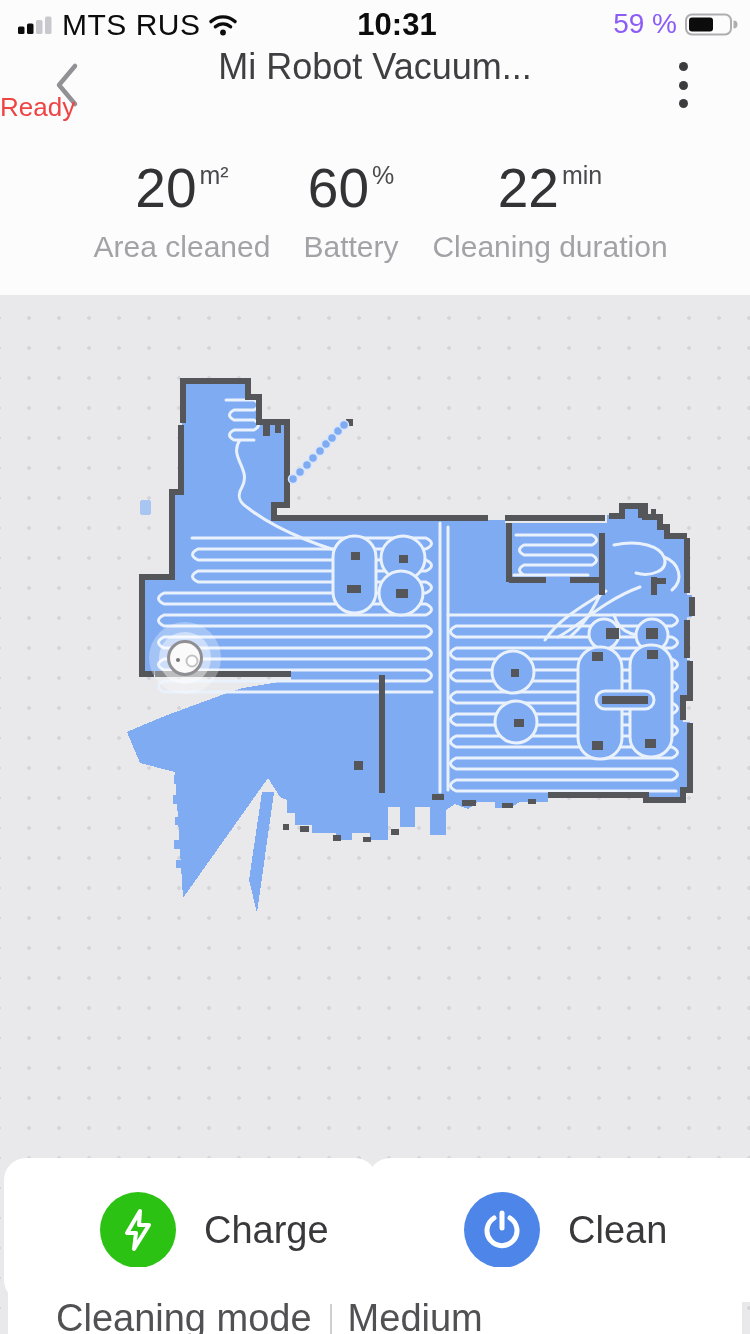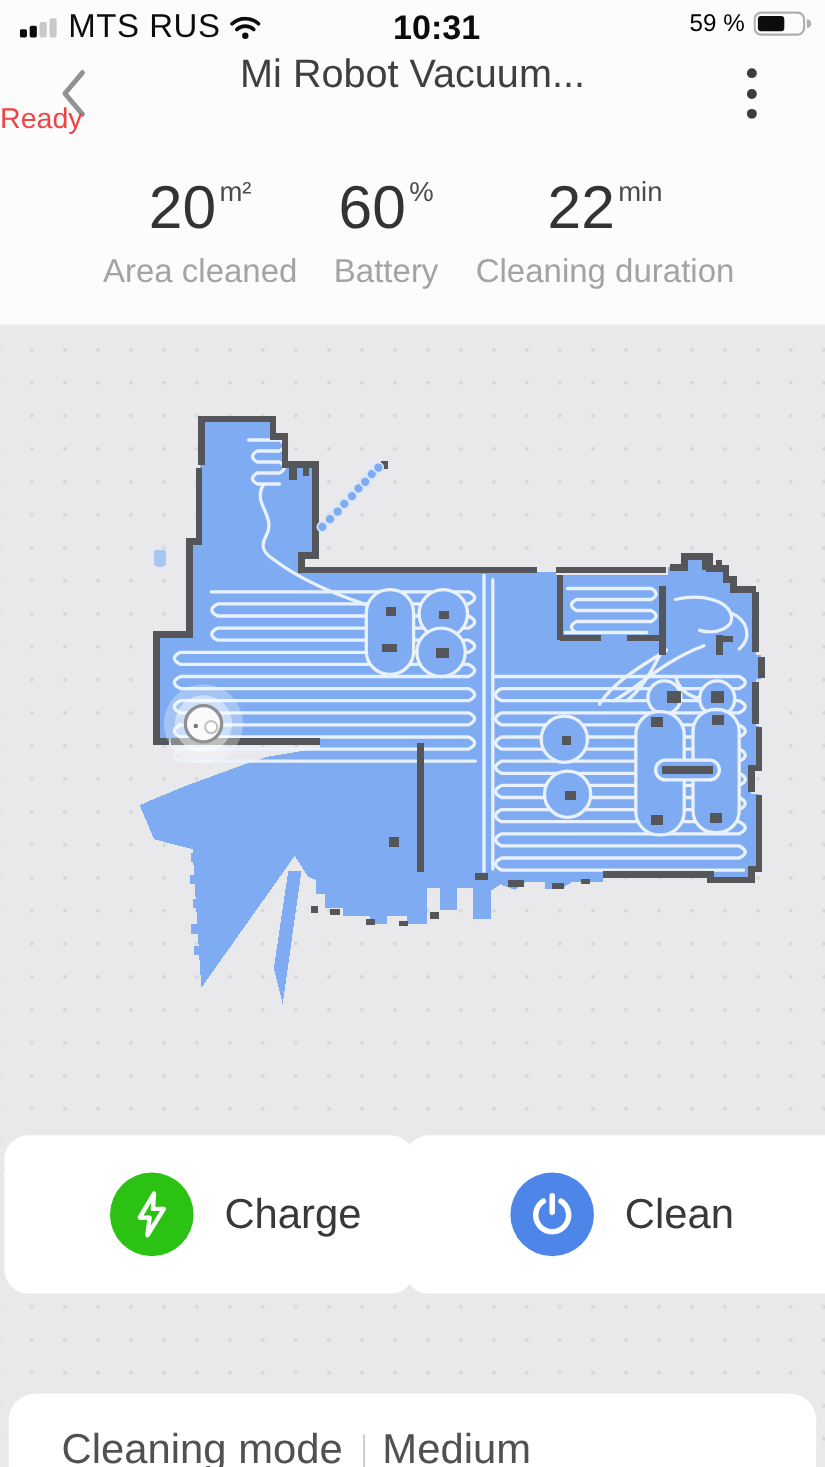--- a/index.html
+++ b/index.html
@@ -7,21 +7,21 @@
     position:relative;width:750px;height:1334px;overflow:hidden;
     background:#fcfcfd;font-family:"Liberation Sans",sans-serif;
     -webkit-font-smoothing:antialiased;
   }
   
   .statusbar{position:absolute;top:0;left:0;width:750px;height:44px;}
   .sb-left{position:absolute;left:18px;top:8px;display:flex;align-items:center;gap:8px;}
   .sb-carrier{font-size:30px;color:#0c0c0d;letter-spacing:.5px;}
   .sb-time{position:absolute;left:0;right:0;top:7px;text-align:center;font-size:31px;font-weight:700;color:#0c0c0d;padding-left:44px;}
   .sb-right{position:absolute;right:12px;top:8px;display:flex;align-items:center;gap:8px;}
-  .sb-batt-text{font-size:22px;color:#000000;}
+  .sb-batt-text{font-size:28px;color:#8b5cf6;}
   
   .header{position:absolute;top:44px;left:0;width:750px;height:96px;}
   .back{position:absolute;left:50px;top:16px;width:34px;height:50px;cursor:pointer;}
   .title{position:absolute;left:0;right:0;top:2px;text-align:center;font-size:36px;color:#3f3f42;}
   .subtitle{position:absolute;left:0;right:0;top:48px;font-size:26px;color:#ef4444;}
   .more{position:absolute;right:55px;top:14px;width:24px;height:54px;cursor:pointer;display:flex;flex-direction:column;align-items:center;justify-content:space-between;padding:4px 0;box-sizing:border-box;}
   .more i{width:9px;height:9px;border-radius:50%;background:#3c3c3f;}
   
   .stats{position:absolute;top:150px;left:0;width:648px;height:130px;}
   .stat{position:absolute;top:8px;transform:translateX(-50%);text-align:center;white-space:nowrap;}
@@ -31,21 +31,21 @@
   
   .map{
     position:absolute;top:295px;left:0;width:750px;height:1039px;
     background-color:#e9e9eb;
     background-image:radial-gradient(circle,#d6d6da 1.7px,rgba(0,0,0,0) 2px);
     background-size:30px 30px;background-position:14px 8px;
   }
   .map svg{position:absolute;top:0;left:0;}
   
   .card{position:absolute;background:#fff;border-radius:22px;cursor:pointer;}
-  .card.btn{top:1032px;height:144px;display:flex;align-items:center;padding-left:32px;}
+  .card.btn{top:1158px;height:144px;display:flex;align-items:center;padding-left:32px;}
   #card-charge{left:4px;width:341px;}
   #card-clean{left:368px;width:423px;}
   .roundicon{width:76px;height:76px;border-radius:50%;margin-left:64px;flex:0 0 auto;display:flex;align-items:center;justify-content:center;}
   .card .blabel{margin-left:28px;font-size:38px;color:#39393c;}
   #card-mode{left:8px;top:1267px;width:734px;height:120px;border-radius:24px;}
   .mode-row{display:flex;align-items:center;padding:30px 0 0 48px;}
   .mode-label{font-size:38px;color:#515154;}
   .mode-sep{width:2px;height:36px;background:#cfcfd3;margin:6px 16px 0 18px;}
   .mode-value{font-size:38px;color:#515154;}
 </style>

